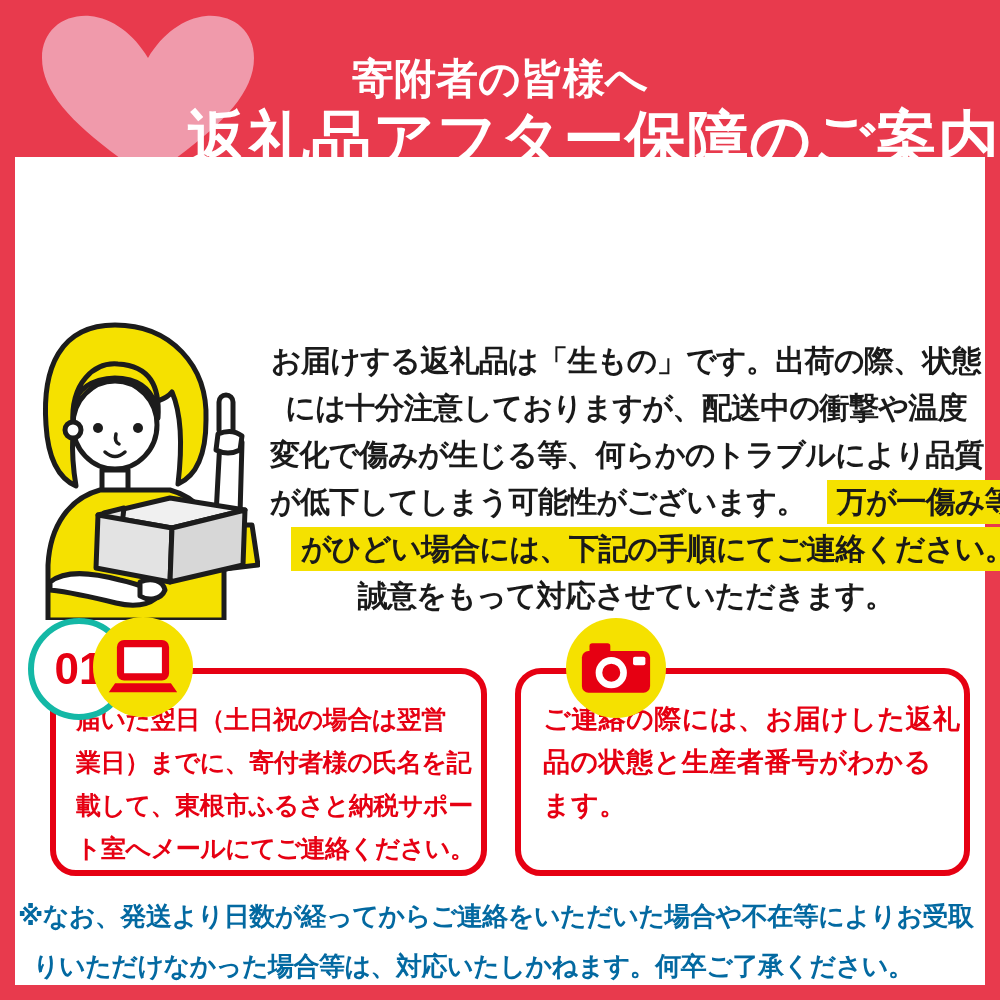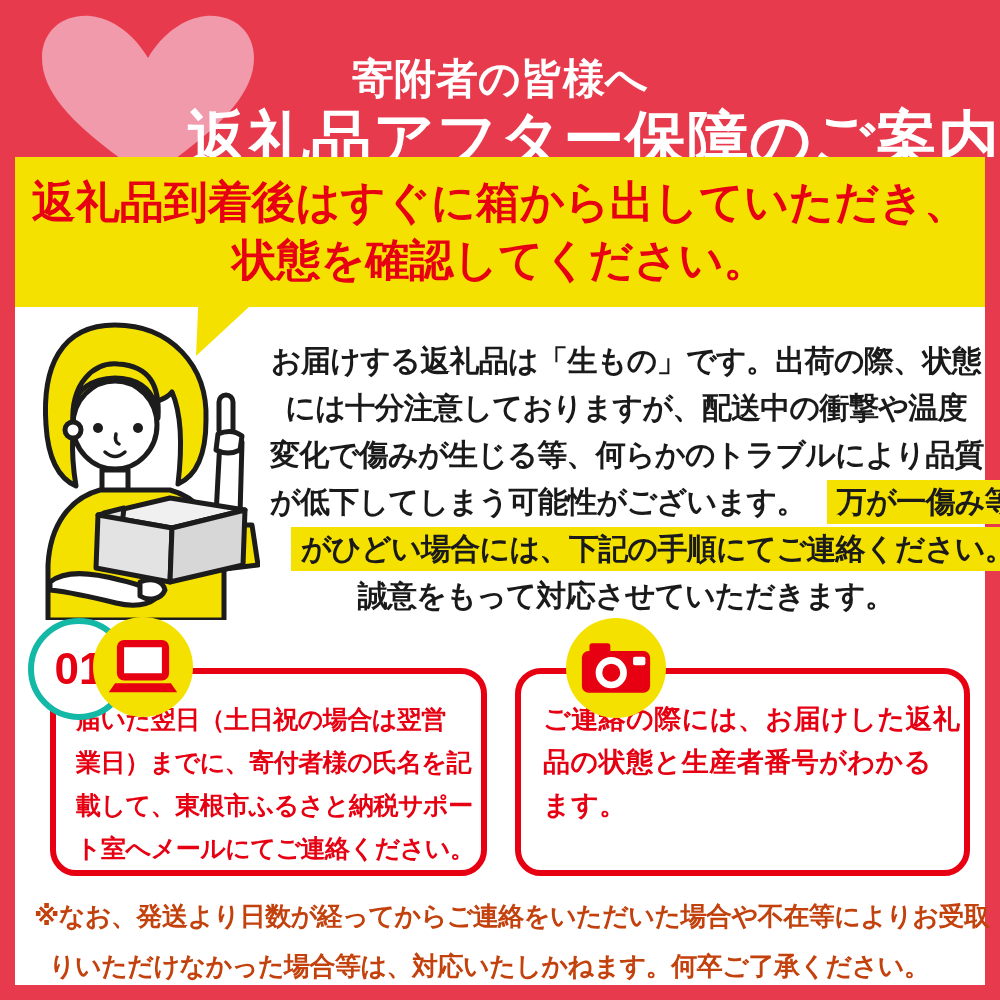--- a/index.html
+++ b/index.html
@@ -49,22 +49,22 @@
               line-height:90px;z-index:2;}
   .num-1{left:13px;top:461px;}
   .num-2{left:486px;top:463px;}
   .icon-circle{position:absolute;width:100px;height:100px;border-radius:50%;
                background:#f5e100;z-index:3;display:flex;align-items:center;justify-content:center;}
   .icon-1{left:78px;top:460px;}
   .icon-2{left:551px;top:461px;}
   .icon-circle svg{width:72px;height:58px;}
 
   
-  .footer-note{position:absolute;left:19px;top:742px;width:964px;
-               font-size:26px;line-height:34px;font-weight:bold;color:#c2410c;
+  .footer-note{position:absolute;left:3px;top:742px;width:964px;
+               font-size:26px;line-height:34px;font-weight:bold;color:#0369a1;
                letter-spacing:-0.5px;white-space:nowrap;}
   .footer-line2{padding-left:15px;margin-top:16px;}
 </style>
 </head>
 <body>
 
 <div class="poster">
 
   <div class="header">
     <svg class="heart" viewBox="0 0 260 180">
@@ -72,25 +72,20 @@
                C144,28 166,12 188,10 C214,8 236,24 236,52 C236,92 194,128 130,172 Z" fill="#f09aab"></path>
     </svg>
     <div class="header-text">
       <div class="subtitle">寄附者の皆様へ</div>
       <div class="title">返礼品アフター保障のご案内</div>
     </div>
   </div>
 
   <div class="content">
 
-    <div class="bubble">
-      <div class="bubble-line1">返礼品到着後はすぐに箱から出していただき、</div>
-      <div class="bubble-line2">状態を確認してください。</div>
-      <div class="bubble-tail"></div>
-    </div>
 
     <svg class="woman" viewBox="0 0 240 300">
       <g stroke="#1c1c1c" stroke-width="5" stroke-linejoin="round" stroke-linecap="round">
 
         <path d="M95,5 C40,5 22,48 26,105 C28,138 38,158 56,166 C50,130 52,98 60,78
                  C85,90 140,88 152,72 C162,95 162,130 158,164 C176,156 186,136 186,100
                  C188,45 150,5 95,5 Z" fill="#f5e100"></path>
 
         <path d="M82,150 L82,180 L108,180 L108,150 Z" fill="#ffffff"></path>
 

